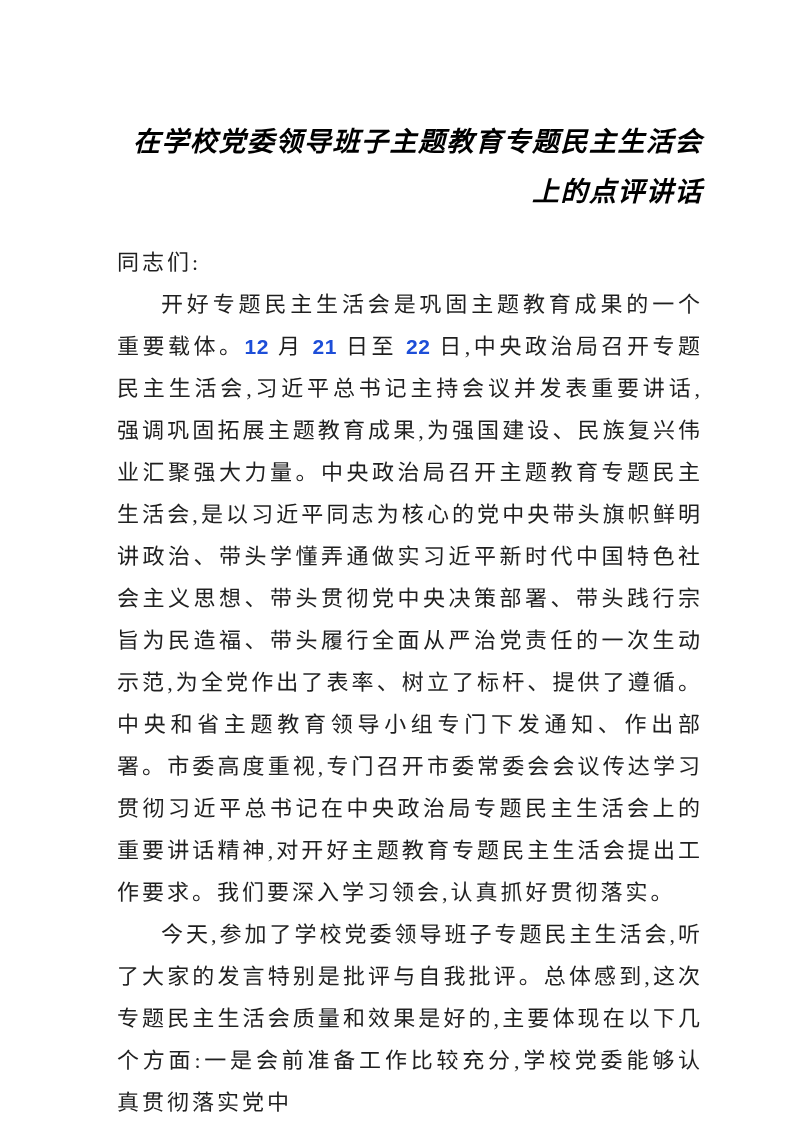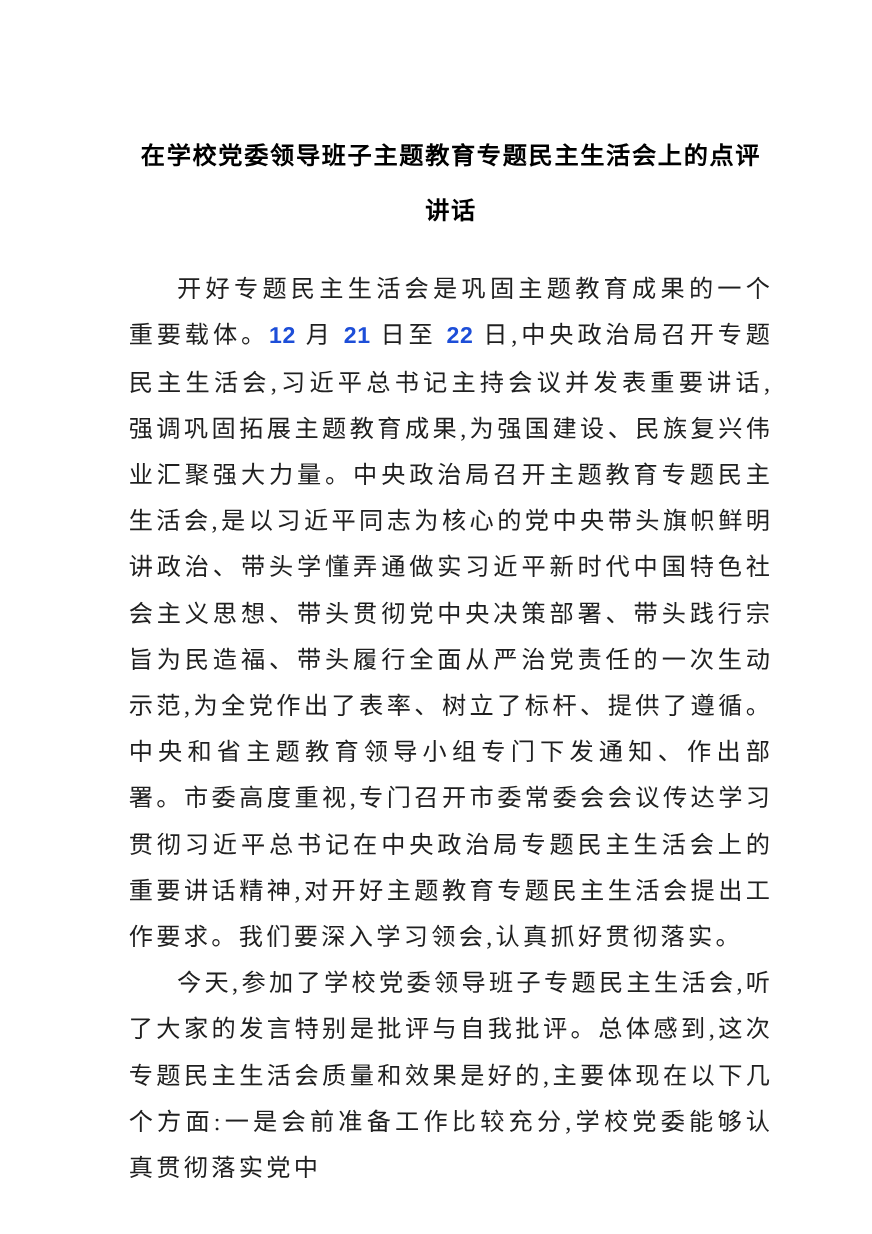--- a/index.html
+++ b/index.html
@@ -16,28 +16,29 @@
     font-family: "Liberation Serif", "DejaVu Serif", serif;
   }
   .content {
     position: absolute;
     left: 117px;
     top: 0;
     width: 586px;
   }
   .doc-title {
     margin: 117px 0 0 0;
-    font-size: 22px;
+    font-size: 27px;
     line-height: 50px;
     font-weight: bold;
     letter-spacing: 1.5px;
-    text-align: center;
+    text-align: right;
     color: #000000;
     word-break: break-all;
     overflow-wrap: anywhere;
+    font-style: italic;
   }
   .doc-body {
     margin-top: 25px;
     font-size: 22px;
     line-height: 42px;
     letter-spacing: 3px;
     color: #1f1f1f;
     text-align: justify;
     text-justify: inter-character;
     word-break: break-all;
@@ -61,17 +62,18 @@
     color: #1d4ed8;
   }
 </style>
 </head>
 <body>
 
 <div class="page">
   <div class="content">
     <h1 class="doc-title">在学校党委领导班子主题教育专题民主生活会上的点评讲话</h1>
     <div class="doc-body">
+      <p class="salutation">同志们:</p>
       <p class="para">开好专题民主生活会是巩固主题教育成果的一个重要载体。<b class="num">12</b> 月 <b class="num">21</b> 日至 <b class="num">22</b> 日,中央政治局召开专题民主生活会,习近平总书记主持会议并发表重要讲话,强调巩固拓展主题教育成果,为强国建设、民族复兴伟业汇聚强大力量。中央政治局召开主题教育专题民主生活会,是以习近平同志为核心的党中央带头旗帜鲜明讲政治、带头学懂弄通做实习近平新时代中国特色社会主义思想、带头贯彻党中央决策部署、带头践行宗旨为民造福、带头履行全面从严治党责任的一次生动示范,为全党作出了表率、树立了标杆、提供了遵循。中央和省主题教育领导小组专门下发通知、作出部署。市委高度重视,专门召开市委常委会会议传达学习贯彻习近平总书记在中央政治局专题民主生活会上的重要讲话精神,对开好主题教育专题民主生活会提出工作要求。我们要深入学习领会,认真抓好贯彻落实。</p>
       <p class="para">今天,参加了学校党委领导班子专题民主生活会,听了大家的发言特别是批评与自我批评。总体感到,这次专题民主生活会质量和效果是好的,主要体现在以下几个方面:一是会前准备工作比较充分,学校党委能够认真贯彻落实党中</p>
     </div>
   </div>
 </div>
 
 </body></html>

